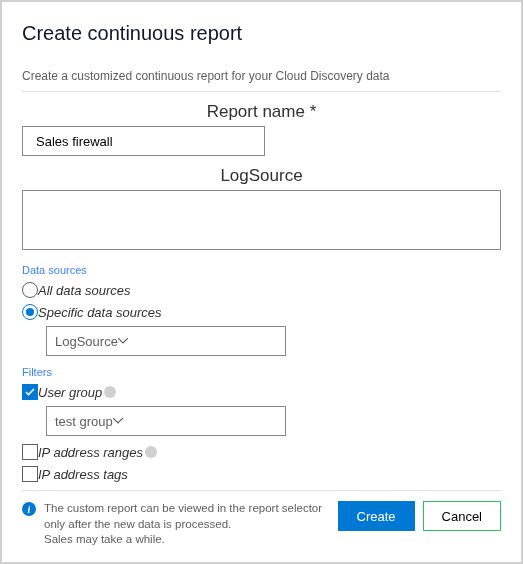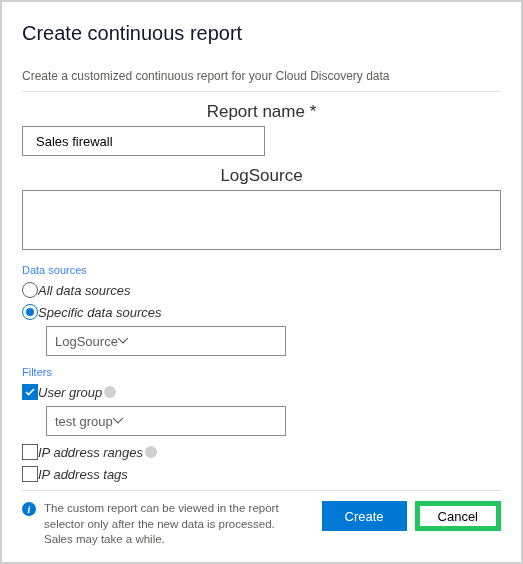--- a/index.html
+++ b/index.html
@@ -161,21 +161,21 @@
   }
   .footer-actions {
     display: flex;
     gap: 8px;
     align-items: flex-start;
   }
   .btn {
     height: 30px;
     padding: 0 18px;
     font-size: 13px;
-    border: 5px solid #22c55e;
+    border: 1px solid #22c55e;
     background: #fff;
     cursor: pointer;
     font-family: inherit;
   }
   .btn.primary {
     background: #0078d4;
     border-color: #0078d4;
     color: #fff;
   }
 </style>

